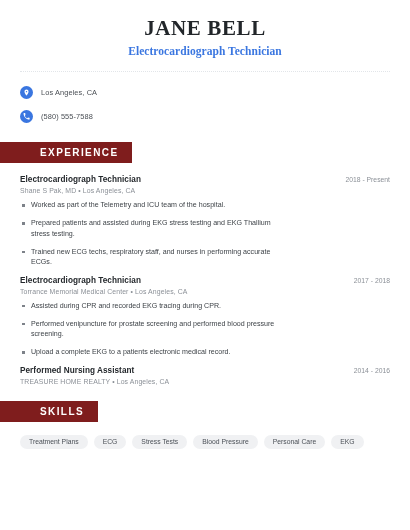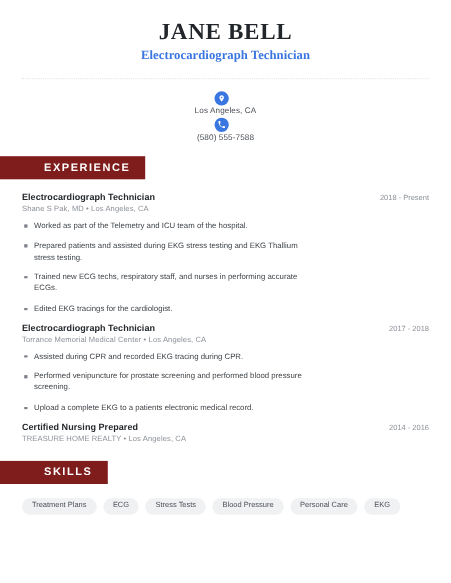--- a/index.html
+++ b/index.html
@@ -55,21 +55,20 @@
 
   
   .contact {
     margin-top: 11px;
   }
   .contact-row {
     display: flex;
     align-items: center;
     height: 19px;
     margin-bottom: 5px;
-    flex-direction: column;
   }
   .contact-icon {
     width: 13px;
     height: 13px;
     border-radius: 50%;
     background: #3a76e0;
     display: flex;
     align-items: center;
     justify-content: center;
     flex: 0 0 13px;
@@ -212,40 +211,39 @@
       <div class="job">
         <div class="job-head">
           <span class="job-role">Electrocardiograph Technician</span>
           <span class="job-dates">2018 - Present</span>
         </div>
         <div class="job-company">Shane S Pak, MD • Los Angeles, CA</div>
         <ul class="bullets">
           <li>Worked as part of the Telemetry and ICU team of the hospital.</li>
           <li>Prepared patients and assisted during EKG stress testing and EKG Thallium stress testing.</li>
           <li>Trained new ECG techs, respiratory staff, and nurses in performing accurate ECGs.</li>
-          <li>Edited EKG tracings for the cardiologist.</li>
         </ul>
       </div>
 
       <div class="job">
         <div class="job-head">
           <span class="job-role">Electrocardiograph Technician</span>
           <span class="job-dates">2017 - 2018</span>
         </div>
         <div class="job-company">Torrance Memorial Medical Center • Los Angeles, CA</div>
         <ul class="bullets">
           <li>Assisted during CPR and recorded EKG tracing during CPR.</li>
           <li>Performed venipuncture for prostate screening and performed blood pressure screening.</li>
           <li>Upload a complete EKG to a patients electronic medical record.</li>
         </ul>
       </div>
 
       <div class="job">
         <div class="job-head">
-          <span class="job-role">Certified Nursing Prepared</span>
+          <span class="job-role">Performed Nursing Assistant</span>
           <span class="job-dates">2014 - 2016</span>
         </div>
         <div class="job-company">TREASURE HOME REALTY • Los Angeles, CA</div>
       </div>
 
     </div>
   </div>
 
   <div class="section">
     <div class="badge-wrap">

